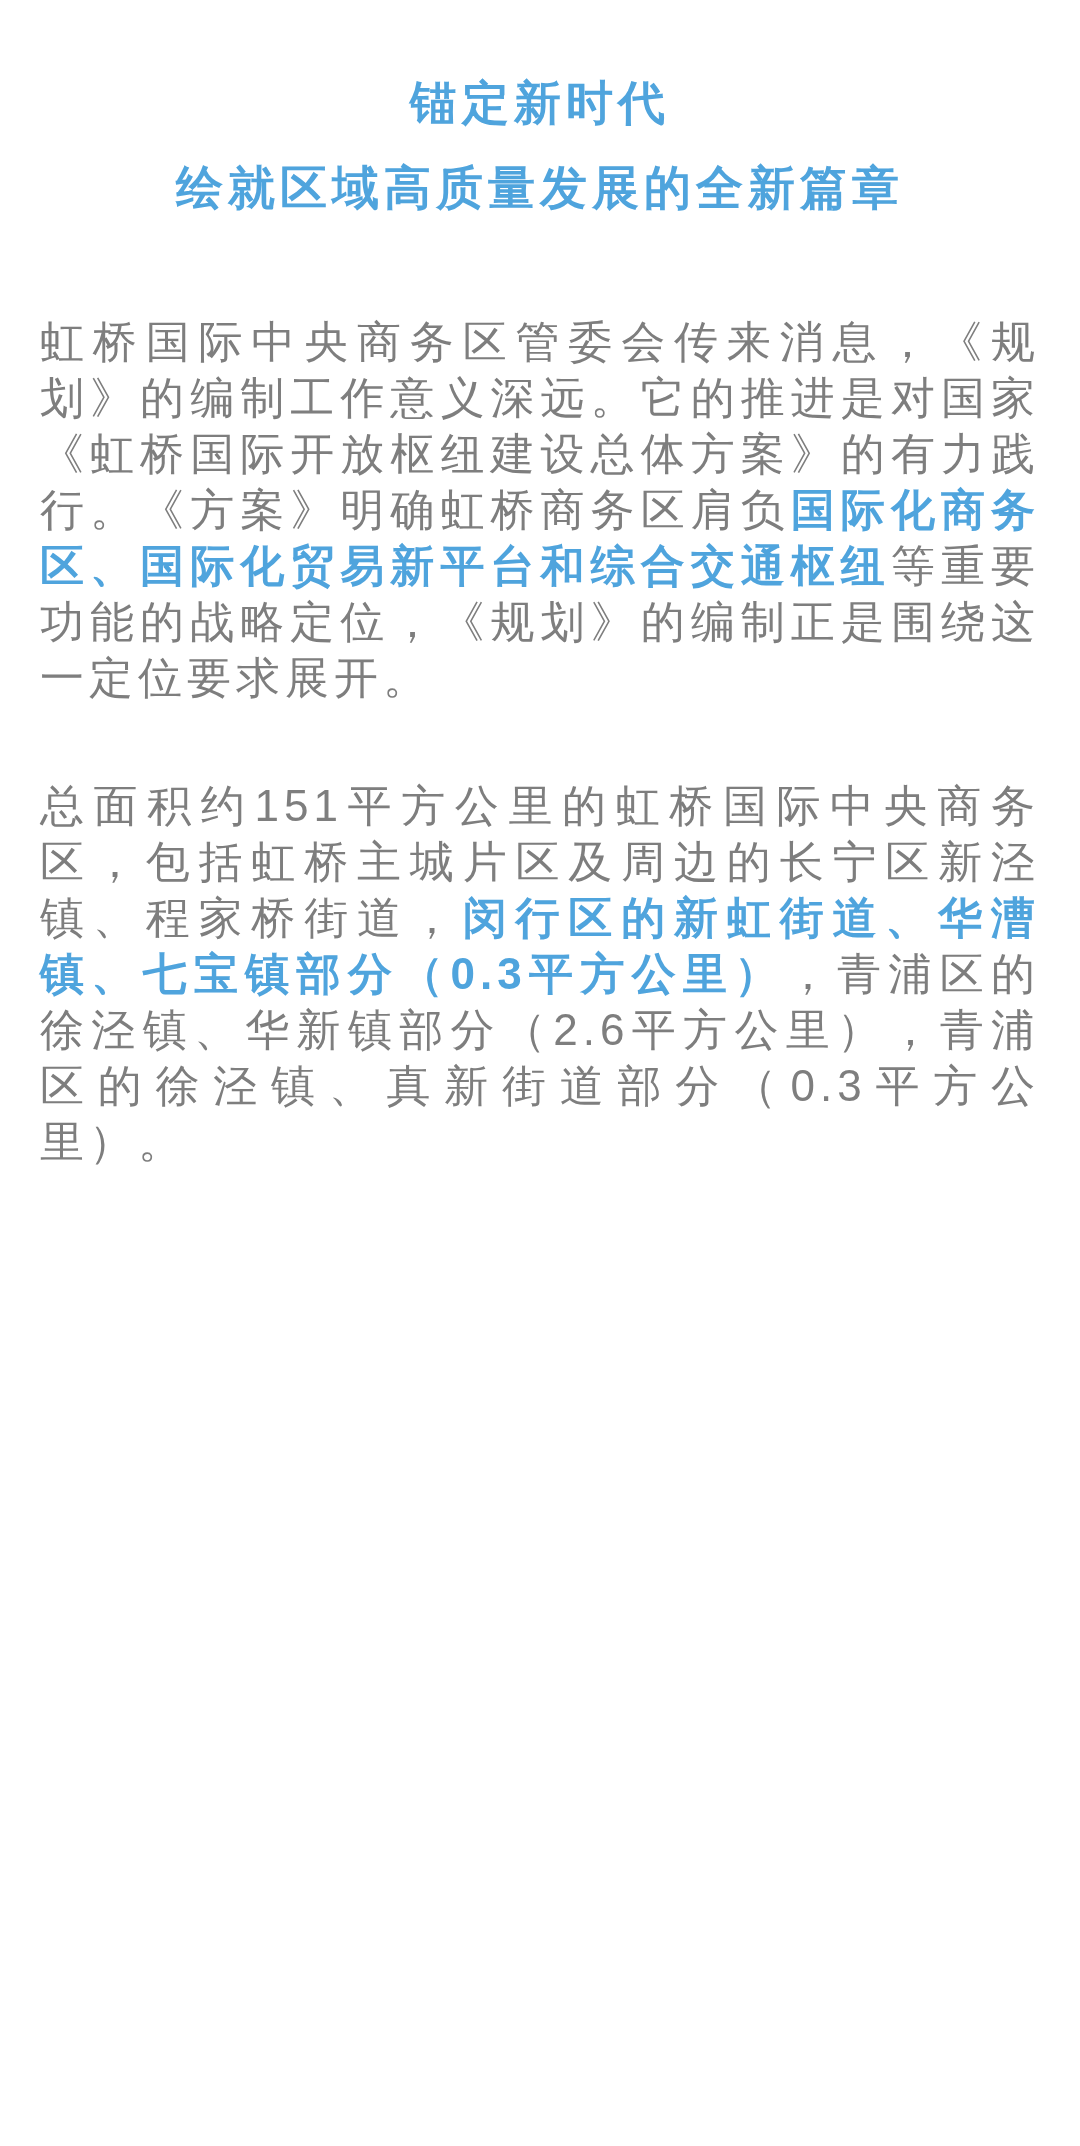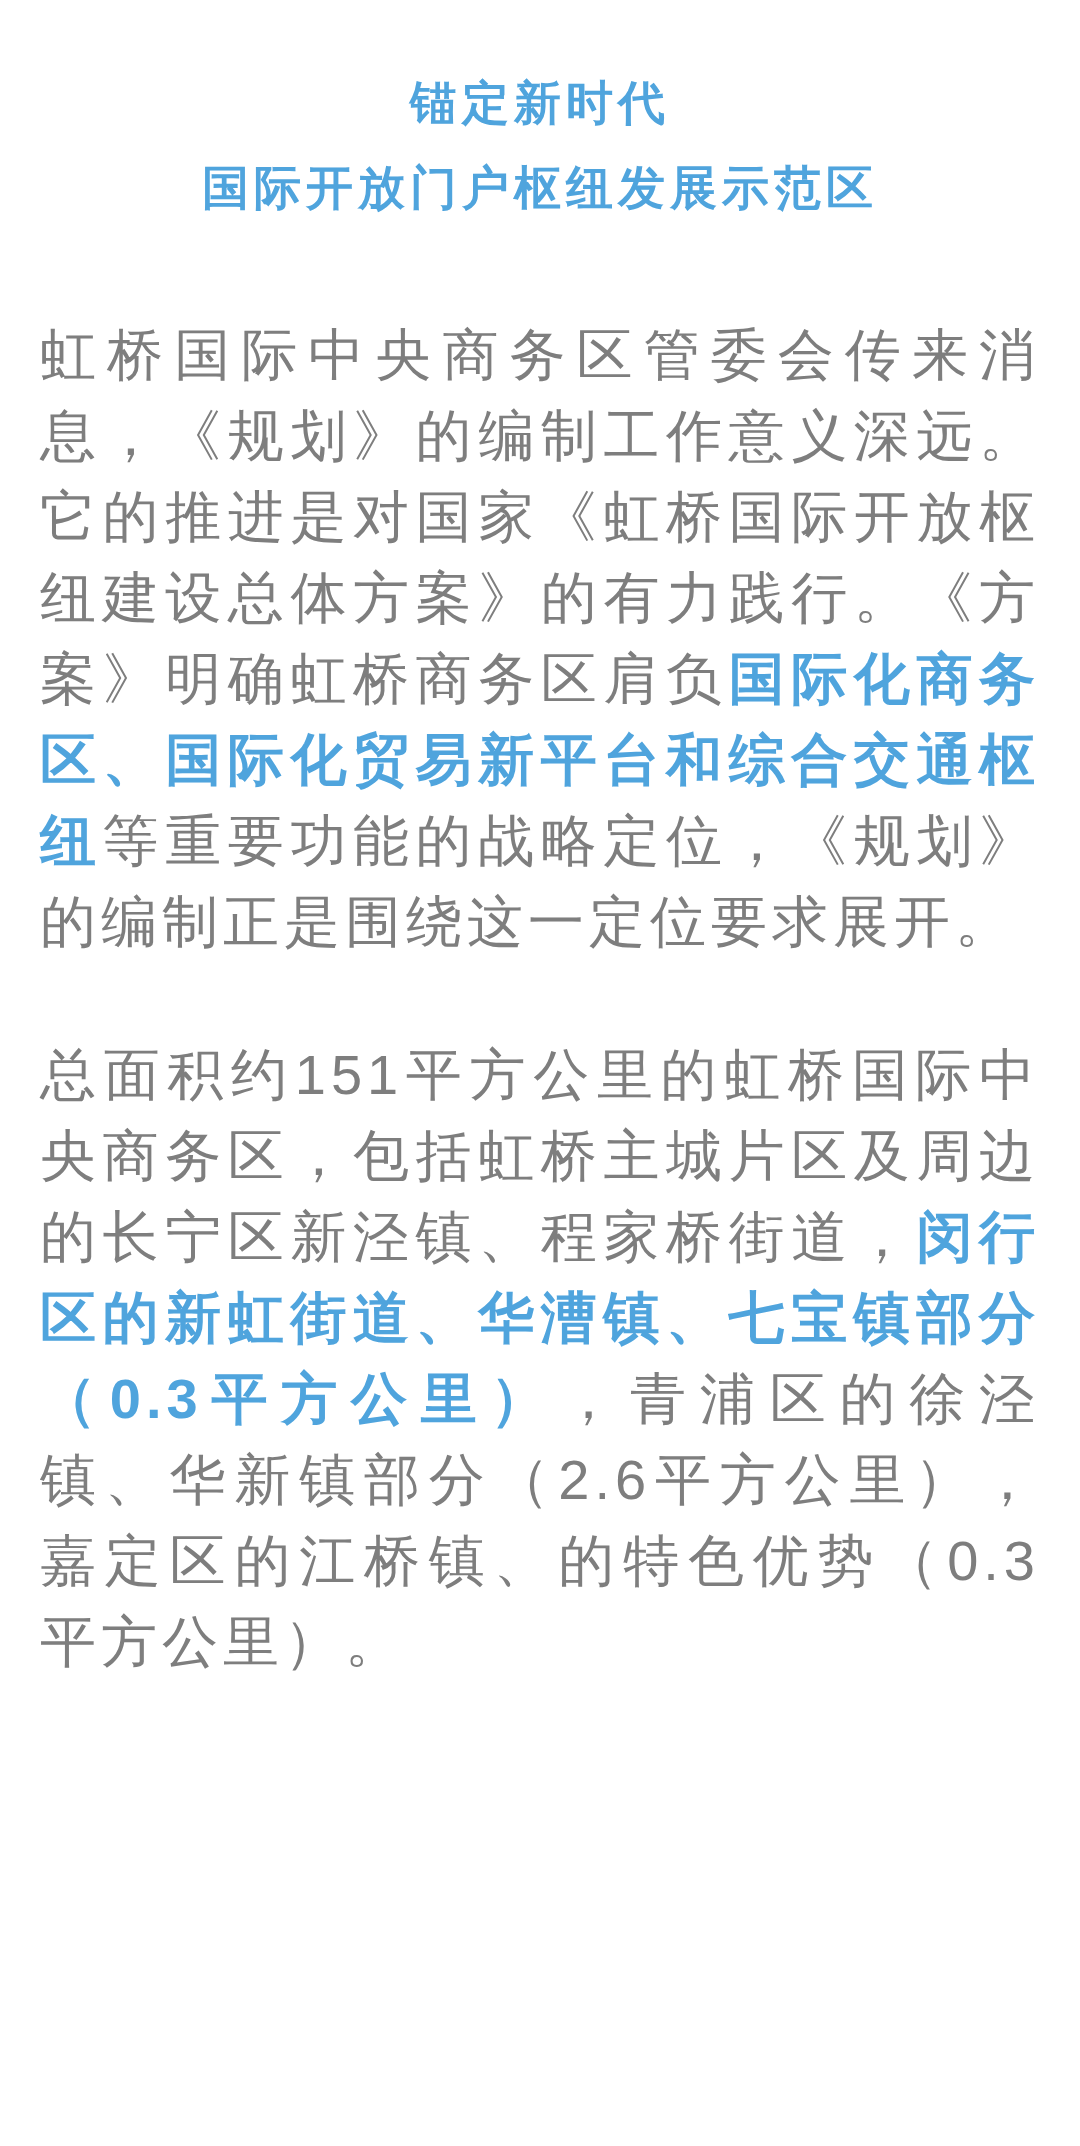--- a/index.html
+++ b/index.html
@@ -25,43 +25,43 @@
     font-weight: 700;
     color: var(--accent, #4fa3db);
   }
   .title-line {
     display: block;
     line-height: 85px;
     letter-spacing: 5px;
   }
   p.body {
     margin: 0 0 72px 0;
-    font-size: 56px;
-    line-height: 81px;
+    font-size: 44px;
+    line-height: 56px;
     letter-spacing: 5px;
     color: var(--body-gray, #7e7e7e);
     text-align: justify;
     font-weight: 400;
   }
   p.body:last-child {
     margin-bottom: 0;
   }
   .hl {
     color: var(--accent, #4fa6e0);
     font-weight: 700;
   }
 </style>
 </head>
 <body>
 
 <div class="page">
 
   <h1 class="article-title">
       <span class="title-line">锚定新时代</span>
-      <span class="title-line">国际开放门户枢纽发展示范区</span>
+      <span class="title-line">绘就区域高质量发展的全新篇章</span>
     </h1>
 
   <p class="body"><span>虹桥国际中央商务区管委会传来消息，《规划》的编制工作意义深远。它的推进是对国家《虹桥国际开放枢纽建设总体方案》的有力践行。《方案》明确虹桥商务区肩负</span><span class="hl">国际化商务区、国际化贸易新平台和综合交通枢纽</span><span>等重要功能的战略定位，《规划》的编制正是围绕这一定位要求展开。</span></p>
 
 
-  <p class="body"><span>总面积约151平方公里的虹桥国际中央商务区，包括虹桥主城片区及周边的长宁区新泾镇、程家桥街道，</span><span class="hl">闵行区的新虹街道、华漕镇、七宝镇部分（0.3平方公里）</span><span>，青浦区的徐泾镇、华新镇部分（2.6平方公里），嘉定区的江桥镇、的特色优势（0.3平方公里）。</span></p>
+  <p class="body"><span>总面积约151平方公里的虹桥国际中央商务区，包括虹桥主城片区及周边的长宁区新泾镇、程家桥街道，</span><span class="hl">闵行区的新虹街道、华漕镇、七宝镇部分（0.3平方公里）</span><span>，青浦区的徐泾镇、华新镇部分（2.6平方公里），青浦区的徐泾镇、真新街道部分（0.3平方公里）。</span></p>
 
 </div>
 
 </body></html>

